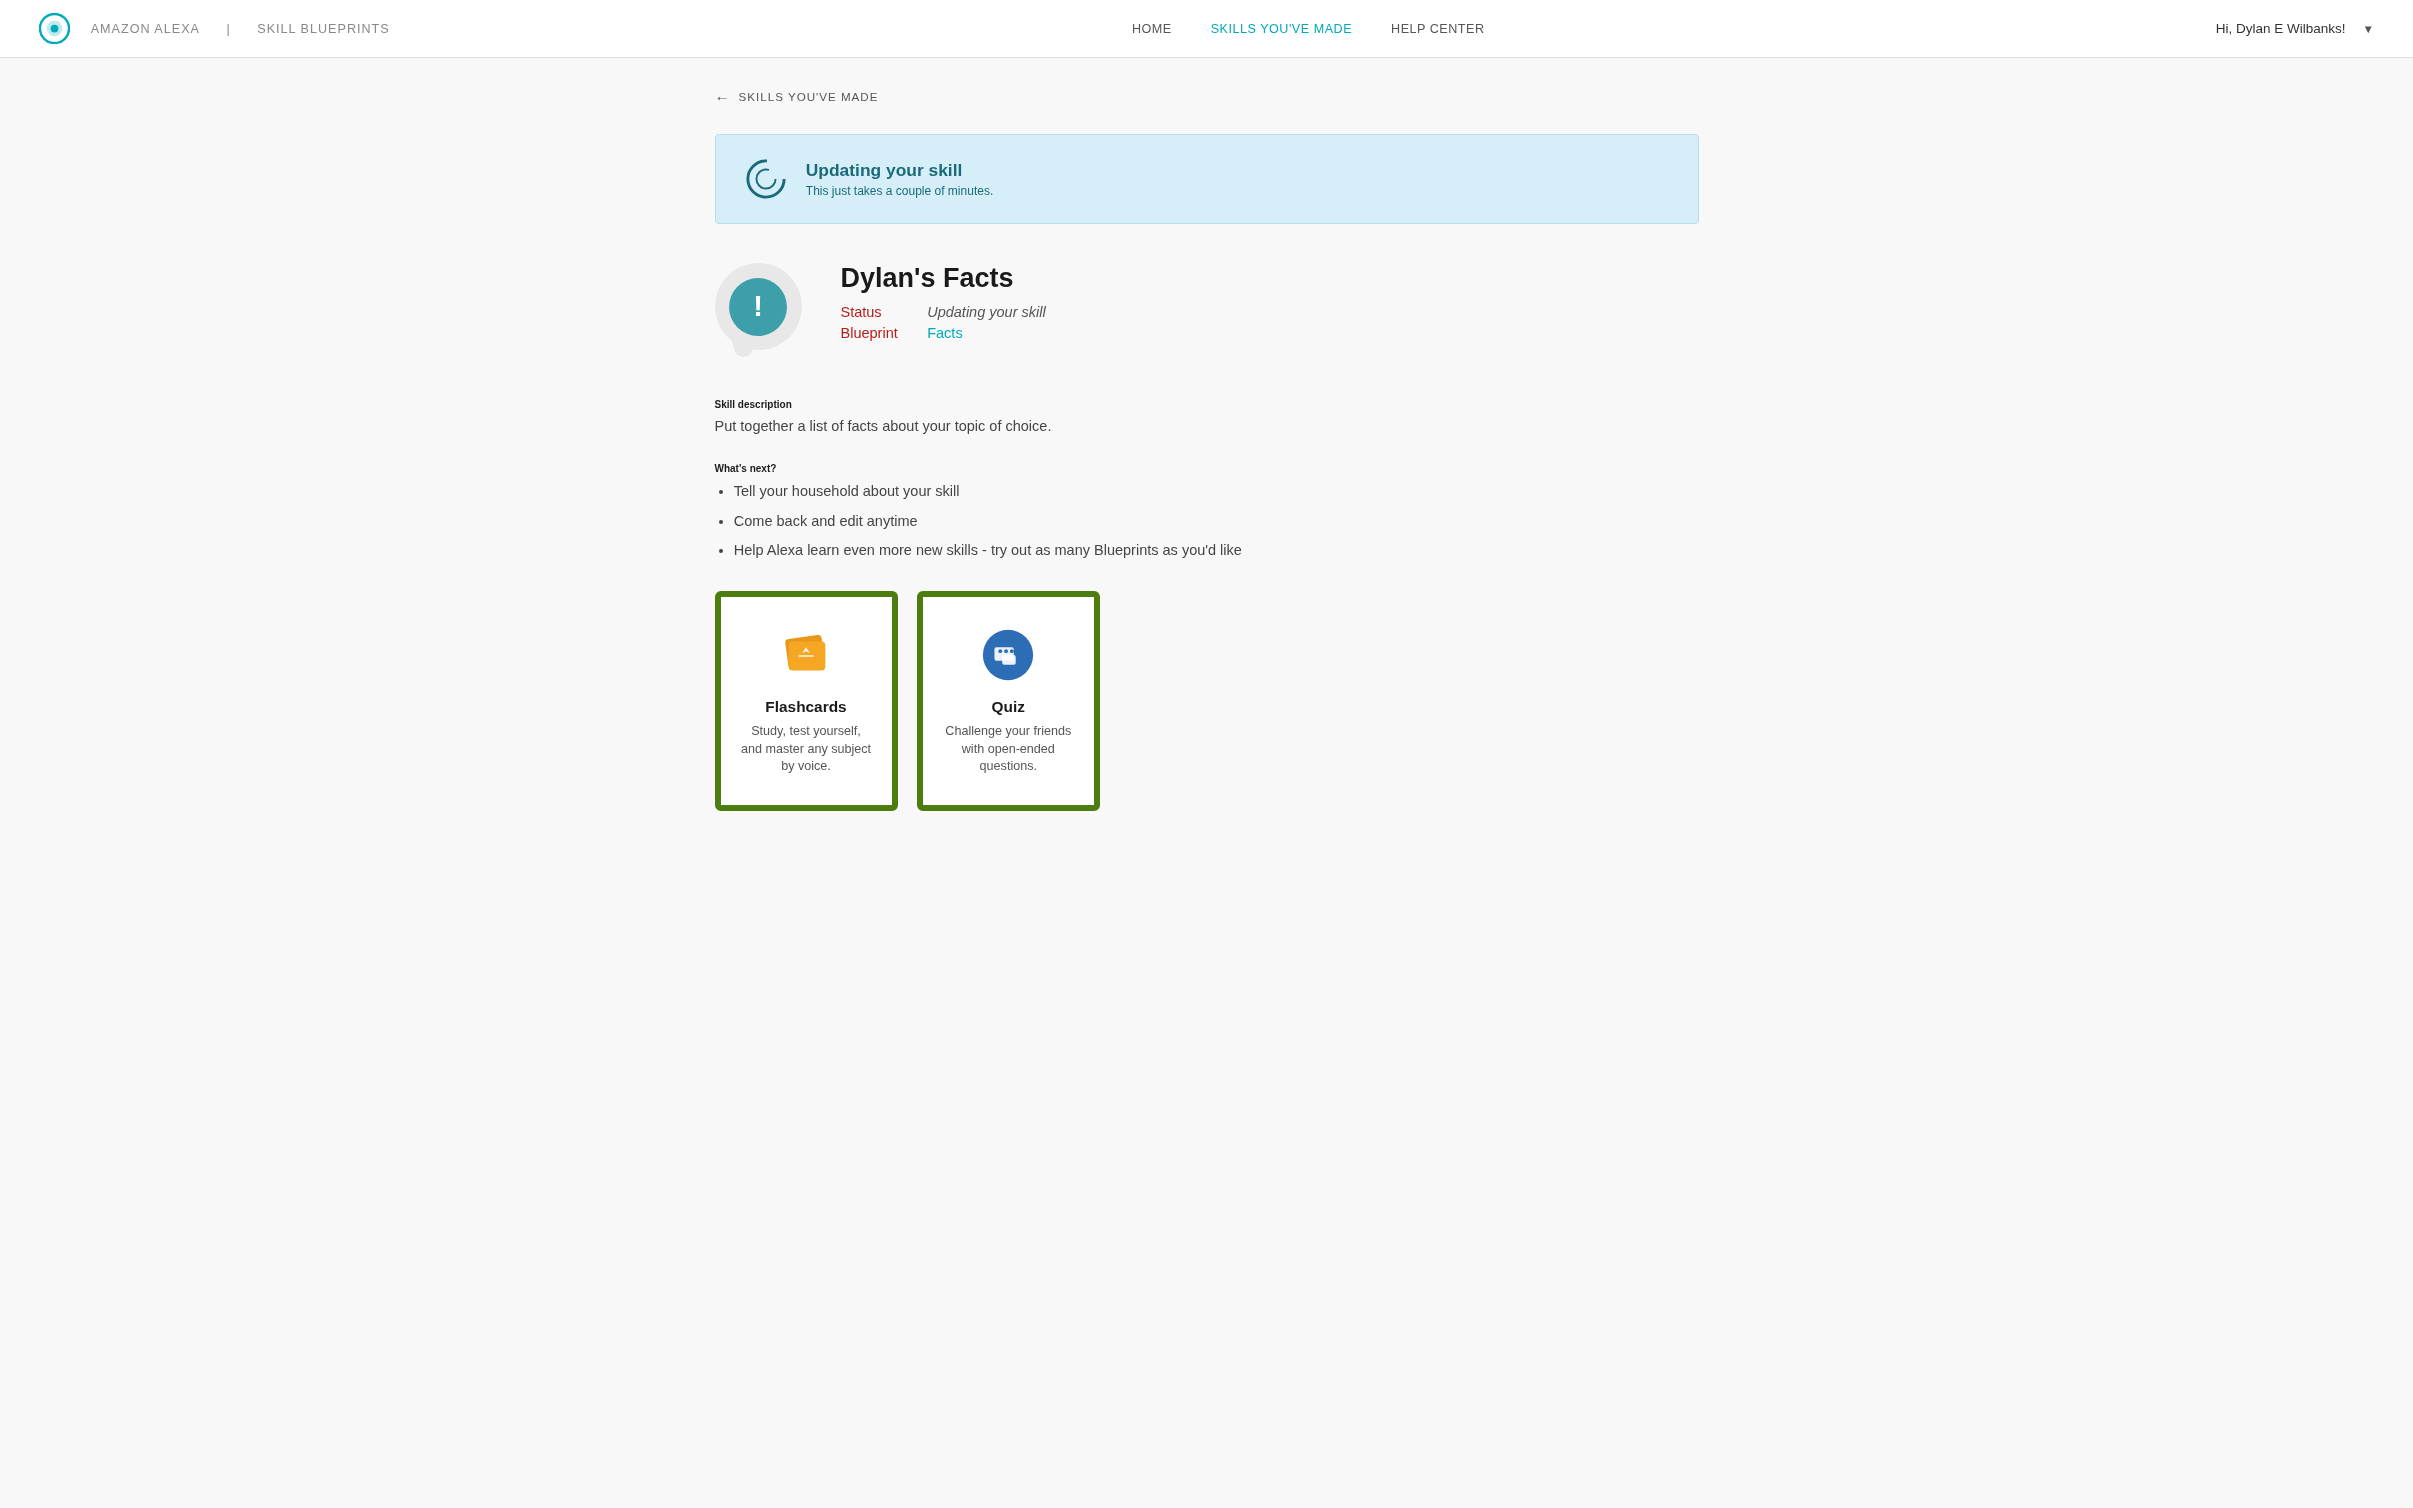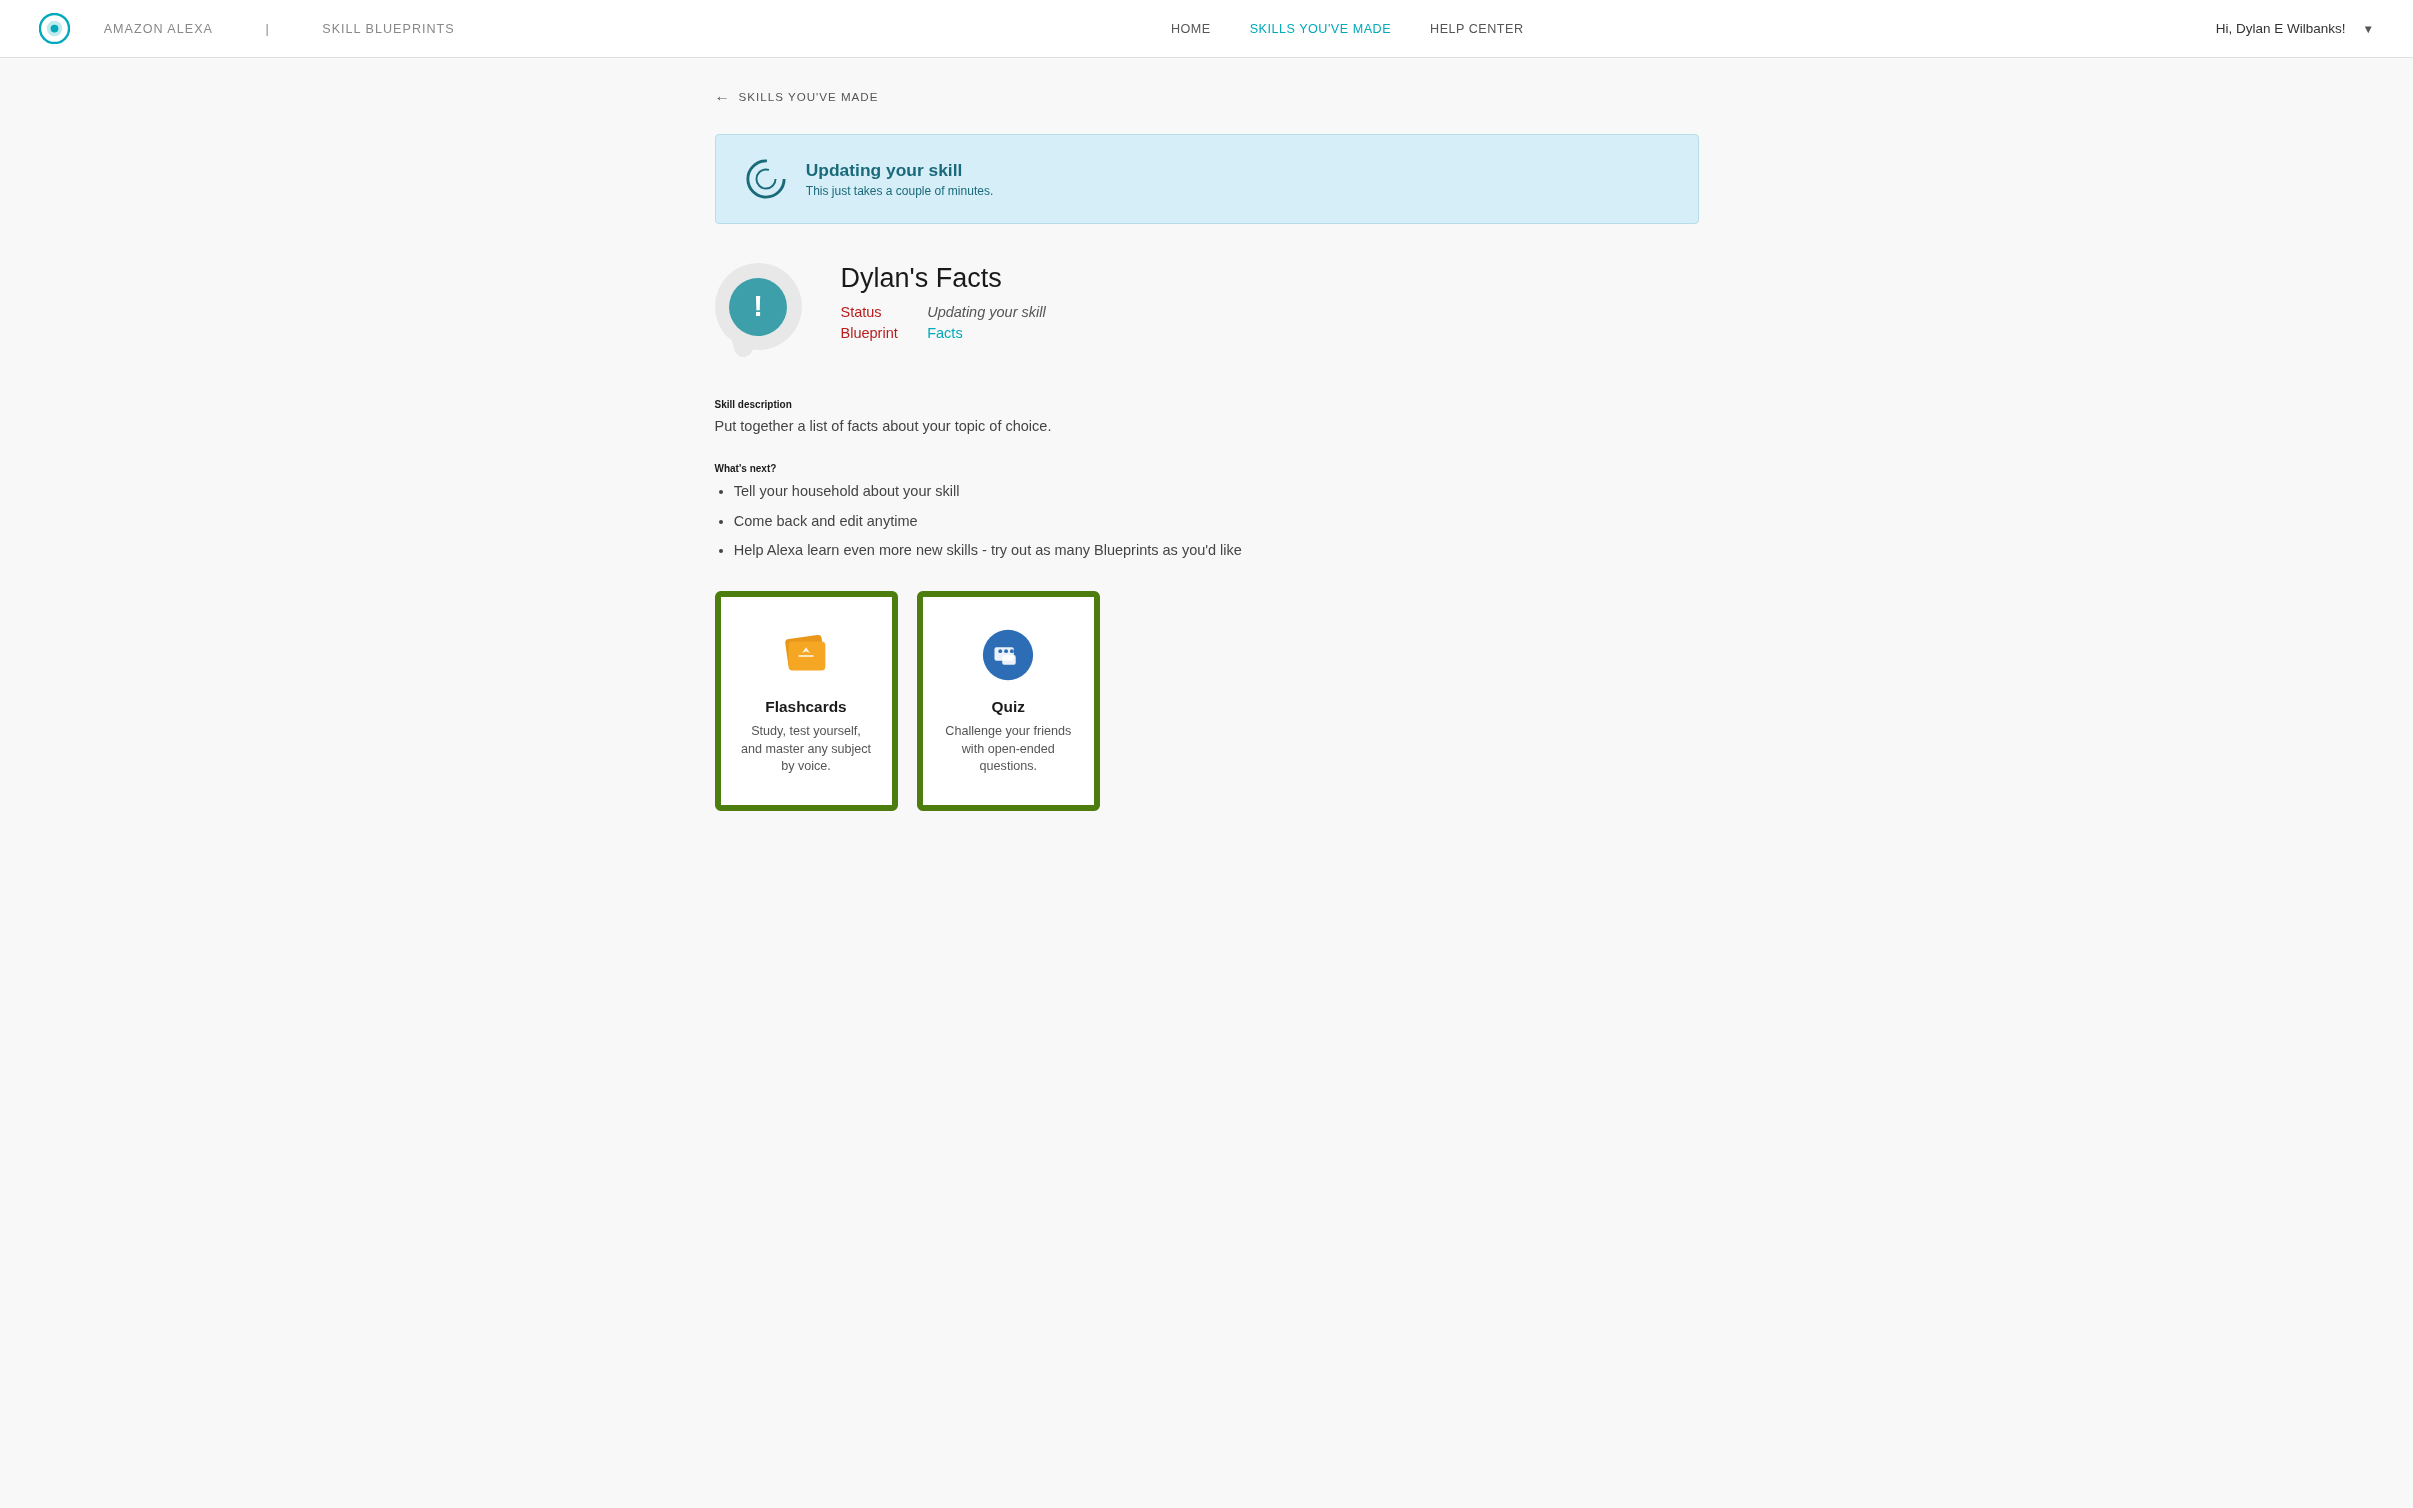--- a/index.html
+++ b/index.html
@@ -30,21 +30,21 @@
     }
     .header-brand {
       font-size: 12.6px;
       letter-spacing: 1px;
       color: #333;
       text-transform: uppercase;
       font-weight: 400;
     }
     .header-brand span {
       color: #888;
-      margin: 0 24px;
+      margin: 0 11px;
     }
     .header-nav {
       display: flex;
       gap: 39px;
       align-items: center;
       text-align: right;
     }
     .nav-item {
       font-size: 12.6px;
       letter-spacing: 0.5px;
@@ -157,21 +157,21 @@
       position: absolute;
       bottom: -7.7px;
       left: 19.3px;
       transform: rotate(-15deg);
     }
     .skill-details {
       flex: 1;
     }
     .skill-title {
       font-size: 27px;
-      font-weight: 400;
+      font-weight: 700;
       color: #1a1a1a;
       margin-bottom: 9.7px;
     }
     .skill-meta {
       display: flex;
       flex-direction: column;
       gap: 5.8px;
     }
     .skill-meta-row {
       display: flex;

